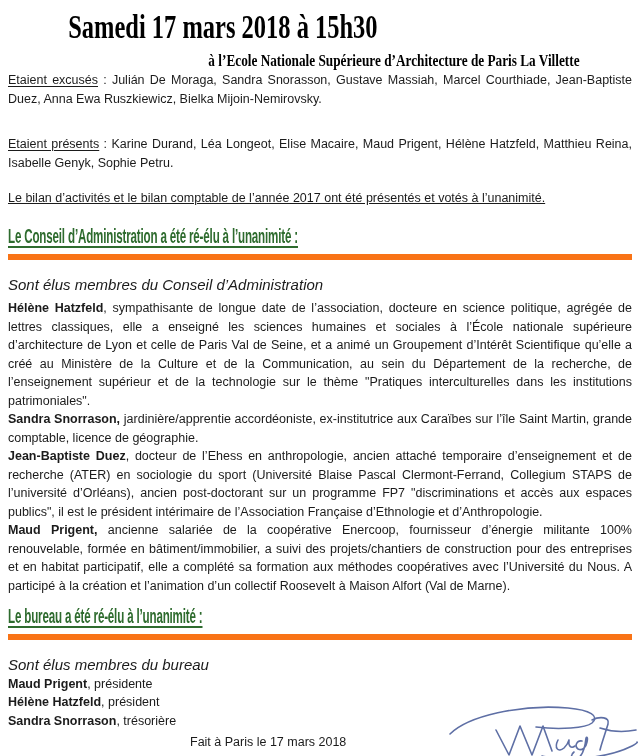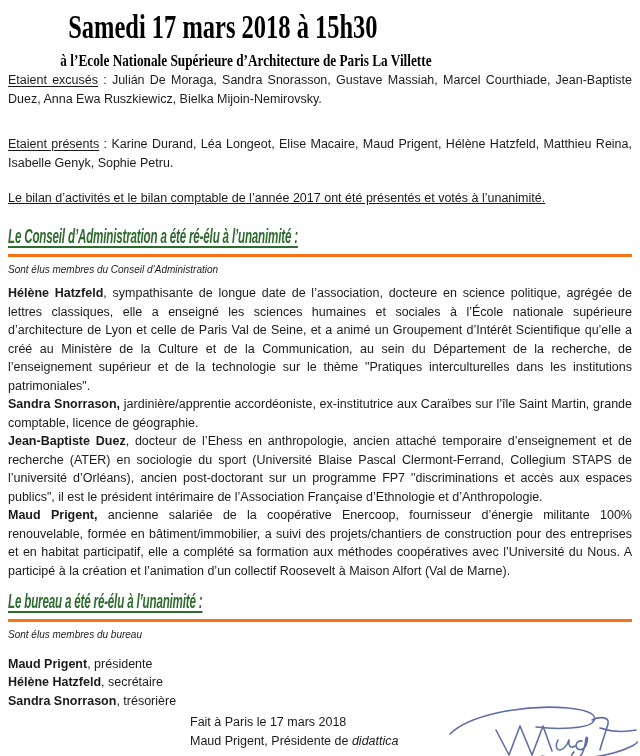--- a/index.html
+++ b/index.html
@@ -26,21 +26,21 @@
     display:inline-block;
     font-family:"Liberation Serif", serif;
     font-weight:bold;
     font-size:34px;
     line-height:38px;
     transform:scaleX(0.72);
     transform-origin:center;
     white-space:nowrap;
     color:#000;
   }
-  .subtitle-wrap{margin-top:5px;text-align:left;}
+  .subtitle-wrap{margin-top:5px;text-align:right;}
   .subtitle-text{
     display:inline-block;
     font-family:"Liberation Serif", serif;
     font-weight:bold;
     font-size:17px;
     line-height:20px;
     transform:scaleX(0.78);
     transform-origin:center;
     white-space:nowrap;
     color:#000;
@@ -49,50 +49,49 @@
   .body-par{
     font-size:12.5px;
     line-height:18.5px;
     text-align:justify;
   }
   .par-presents{margin-top:27px;}
   .par-bilan{margin-top:17px;text-decoration:underline;}
   .ul-label{text-decoration:underline;text-underline-offset:2px;}
   
   .section-heading{
-    border-bottom:3px solid #f97316;
+    border-bottom:6px solid #f97316;
     padding-bottom:4px;
     line-height:24px;
-    font-style:italic;
   }
   .section-heading.first{margin-top:16px;}
   .section-heading.second{margin-top:9px;}
   .heading-text{
     display:inline-block;
     font-weight:bold;
     font-size:20px;
     letter-spacing:-0.3px;
     white-space:nowrap;
     transform:scaleX(0.58);
     transform-origin:left center;
     color:var(--heading-green);
     text-decoration:underline;
     text-decoration-thickness:2px;
     text-underline-offset:3px;
   }
   .intro-italic{
-    margin-top:4px;
+    margin-top:16px;
     font-style:italic;
-    font-size:10px;
+    font-size:15px;
     line-height:18.5px;
   }
   .bios{margin-top:5px;}
   .member-bio b{font-weight:bold;}
   
-  .bureau-list{margin-top:10px;font-size:12.5px;line-height:18.5px;}
+  .bureau-list{margin-top:0;font-size:12.5px;line-height:18.5px;}
   .bureau-item b{font-weight:bold;}
   
   .closing{
     margin-top:3px;
     margin-left:182px;
     font-size:12.5px;
     line-height:18.5px;
   }
   .closing .org{font-style:italic;}
   
@@ -144,21 +143,21 @@
   </div>
 
   <div class="section-heading second">
     <span class="heading-text">Le bureau a été ré-élu à l’unanimité :</span>
   </div>
 
   <p class="intro-italic">Sont élus membres du bureau</p>
 
   <div class="bureau-list">
     <div class="bureau-item"><b>Maud Prigent</b><span>, présidente</span></div>
-    <div class="bureau-item"><b>Hélène Hatzfeld</b><span>, secrétaire</span></div>
+    <div class="bureau-item"><b>Hélène Hatzfeld</b><span>, président</span></div>
     <div class="bureau-item"><b>Sandra Snorrason</b><span>, trésorière</span></div>
   </div>
 
   <div class="closing">
     <div>Fait à Paris le 17 mars 2018</div>
     <div><span>Maud Prigent, Présidente de </span><span class="org">didattica</span></div>
   </div>
 
   <svg class="signature" viewBox="0 0 200 62" aria-hidden="true">
     <path d="M 10 34 C 28 16, 80 4, 128 8 C 150 10, 160 16, 152 23 C 146 28, 120 30, 96 27"></path>

